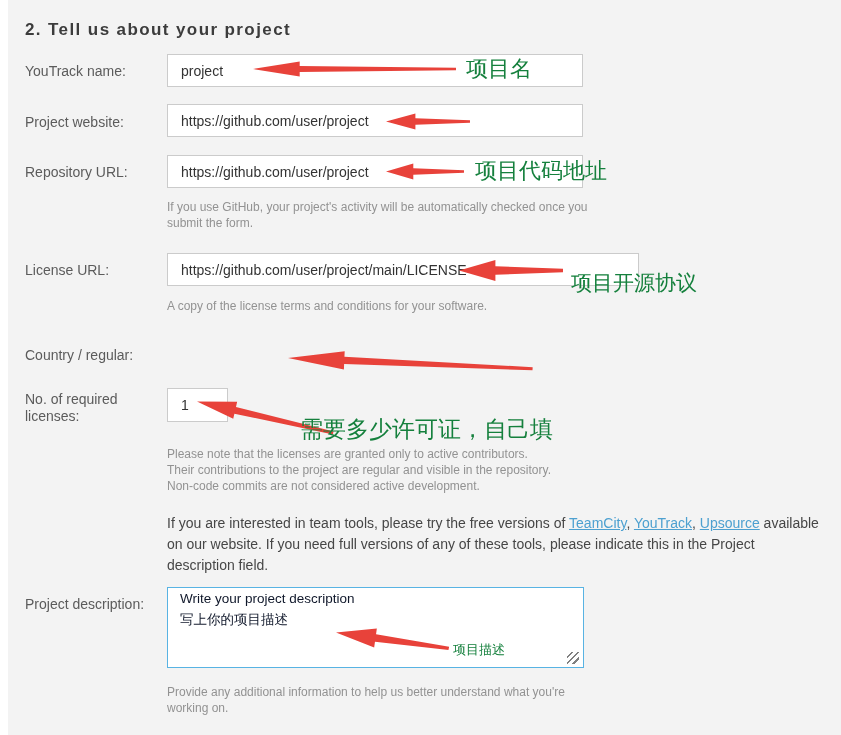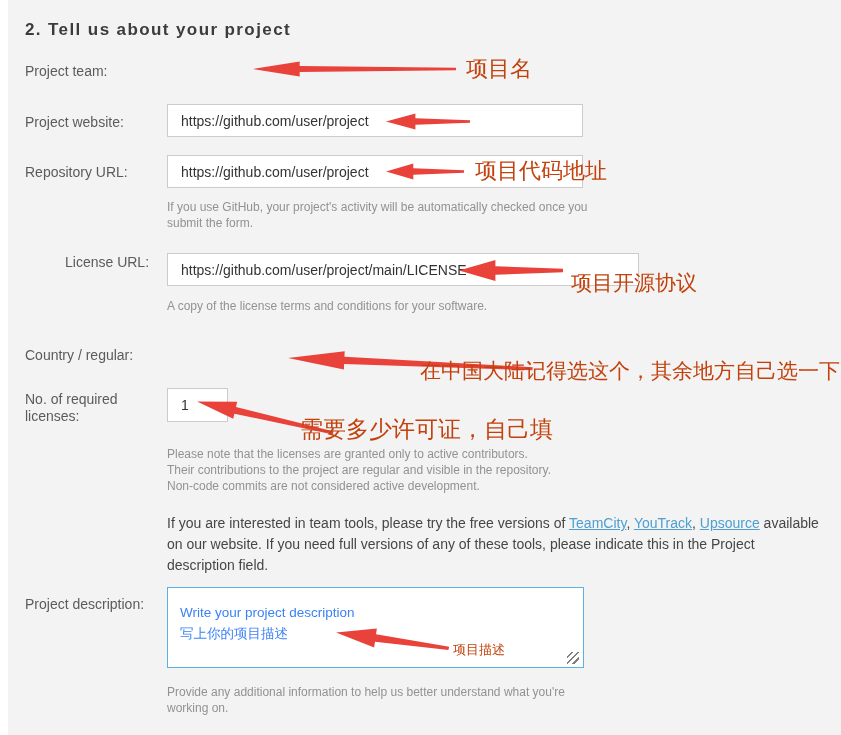--- a/index.html
+++ b/index.html
@@ -8,48 +8,49 @@
   .panel{position:absolute;left:8px;top:0;right:0;bottom:0;background:#f3f3f3;}
   .abs{position:absolute;}
   .title{font-size:17px;font-weight:700;letter-spacing:1.4px;color:#3c3c3c;}
   .label{font-size:14px;color:#5b5b5b;line-height:17px;}
   .input{position:absolute;background:#fff;border:1px solid #cbcbcb;font-size:14px;color:#333;
          padding:0 13px;box-sizing:border-box;font-family:"Liberation Sans","DejaVu Sans",sans-serif;outline:none;}
   .boxval{display:flex;align-items:center;}
   .help{font-size:12px;color:#929292;line-height:16px;}
   .note{font-size:14px;color:#464646;line-height:21px;}
   .note a{color:#4da0d0;text-decoration:underline;cursor:pointer;}
-  .ann{position:absolute;color:#c2410c;white-space:nowrap;line-height:1.1;
+  .ann{position:absolute;color:#15803d;white-space:nowrap;line-height:1.1;
        font-family:"DejaVu Sans",sans-serif;}
   .arrow{position:absolute;color:#e8423a;}
   .arrow svg{display:block;width:100%;height:100%;}
   textarea.desc{position:absolute;resize:none;border:1px solid #58b3e3;background:#fff;
-        font-size:13.5px;line-height:21px;color:#3b82f6;padding:14px 12px;box-sizing:border-box;
+        font-size:13.5px;line-height:21px;color:#0f172a;padding:0 12px;box-sizing:border-box;
         font-family:"Liberation Sans","DejaVu Sans",sans-serif;outline:none;}
   .resize-handle{position:absolute;width:12px;height:12px;
         background:repeating-linear-gradient(135deg,transparent 0 3px,#808080 3px 4.5px);}
 </style>
 </head>
 <body>
 
 <div class="screen">
   <div class="panel"></div>
 
   <div class="abs title" style="left:25px;top:20px;">2. Tell us about your project</div>
 
-  <div class="abs label" style="left:25px;top:63px;">Project team:</div>
+  <div class="abs label" style="left:25px;top:63px;">YouTrack name:</div>
+  <input class="input" style="left: 167px; top: 54px; width: 416px; height: 33px;" value="project">
 
   <div class="abs label" style="left:25px;top:114px;">Project website:</div>
   <input class="input" style="left: 167px; top: 104px; width: 416px; height: 33px;" value="https://github.com/user/project">
 
   <div class="abs label" style="left:25px;top:164px;">Repository URL:</div>
   <input class="input" style="left: 167px; top: 155px; width: 416px; height: 33px;" value="https://github.com/user/project">
   <div class="abs help" style="left:167px;top:199px;width:440px;">If you use GitHub, your project's activity will be automatically checked once you submit the form.</div>
 
-  <div class="abs label" style="left:25px;top:254px;margin-left:40px;">License URL:</div>
+  <div class="abs label" style="left:25px;top:262px;">License URL:</div>
   <input class="input" style="left: 167px; top: 253px; width: 472px; height: 33px;" value="https://github.com/user/project/main/LICENSE">
   <div class="abs help" style="left:167px;top:298px;width:440px;">A copy of the license terms and conditions for your software.</div>
 
   <div class="abs label" style="left:25px;top:347px;">Country / regular:</div>
 
   <div class="abs label" style="left:25px;top:391px;width:112px;">No. of required licenses:</div>
   <input class="input" style="left: 167px; top: 388px; width: 61px; height: 34px;" value="1">
   <div class="abs help" style="left:167px;top:446px;width:470px;">
     <div>Please note that the licenses are granted only to active contributors.</div>
     <div>Their contributions to the project are regular and visible in the repository.</div>
@@ -96,16 +97,15 @@
   </div>
   <div class="arrow" style="left:336px;top:621px;width:114px;height:23px;transform:rotate(8deg);transform-origin:0 50%;">
     <svg viewBox="0 0 200 36" preserveAspectRatio="none">
         <polygon points="0,18 70,3 70,12 200,15.5 200,20.5 70,24 70,33" fill="currentColor"></polygon>
       </svg>
   </div>
 
   <div class="ann" style="left:466px;top:57px;font-size:22px;">项目名</div>
   <div class="ann" style="left:475px;top:159px;font-size:22px;">项目代码地址</div>
   <div class="ann" style="left:571px;top:272px;font-size:21px;">项目开源协议</div>
-  <div class="ann" style="left:420px;top:360px;font-size:21px;">在中国大陆记得选这个，其余地方自己选一下</div>
   <div class="ann" style="left:300px;top:417px;font-size:23px;">需要多少许可证，自己填</div>
   <div class="ann" style="left:453px;top:644px;font-size:13px;font-family:Liberation Mono, monospace;">项目描述</div>
 </div>
 
 </body></html>

